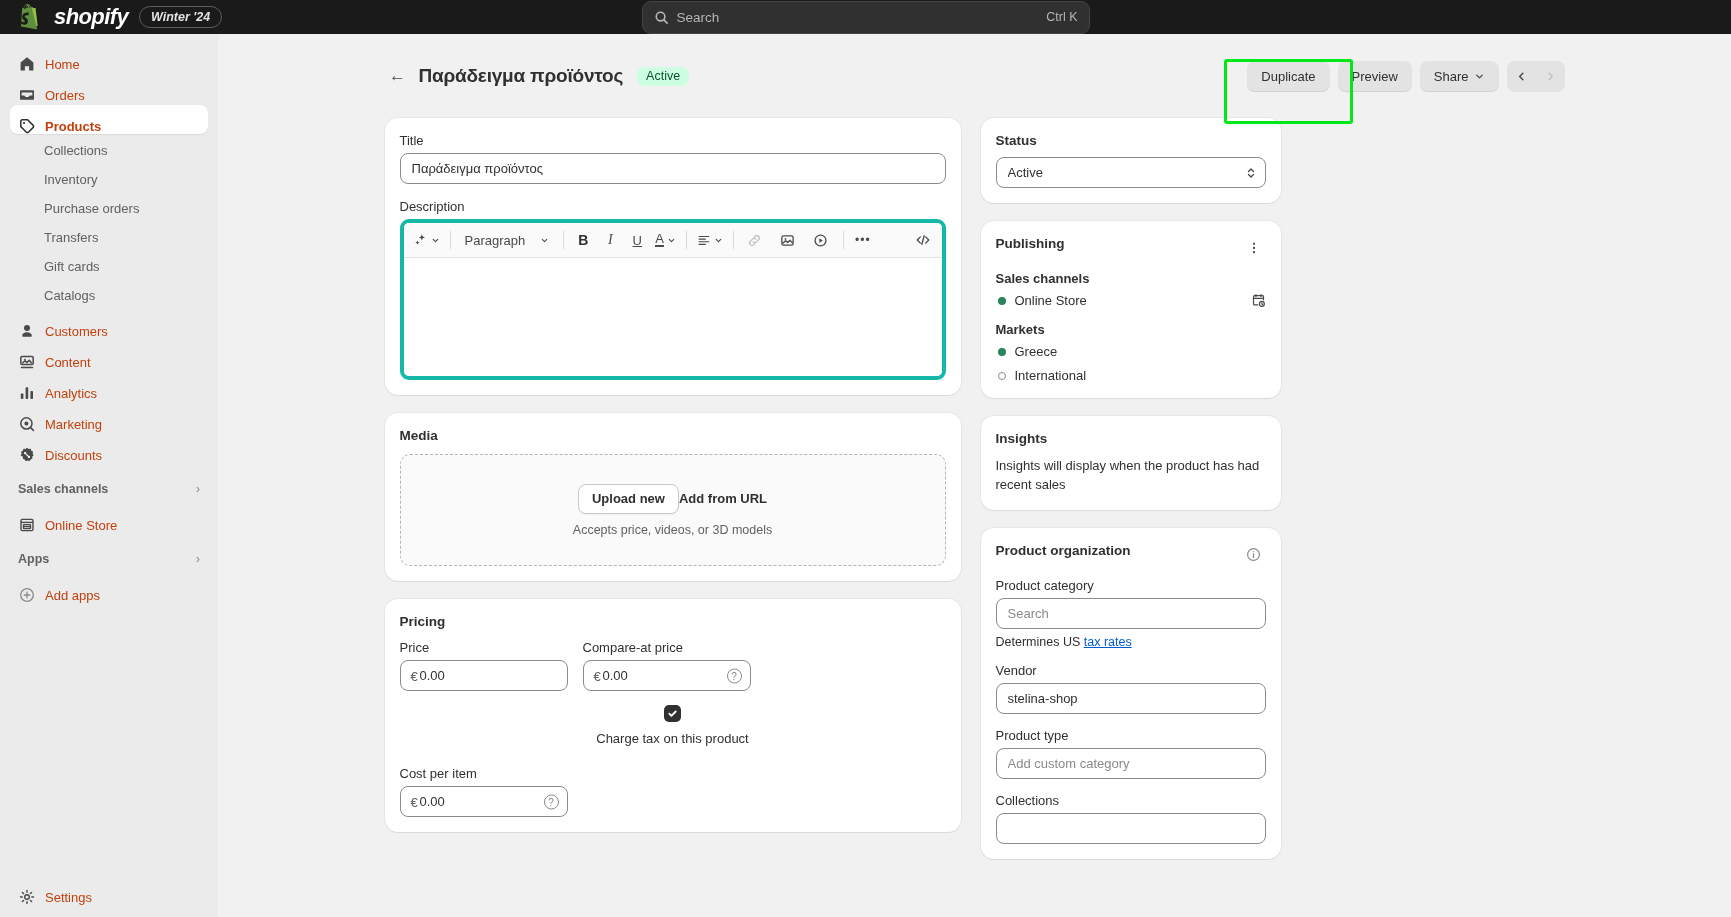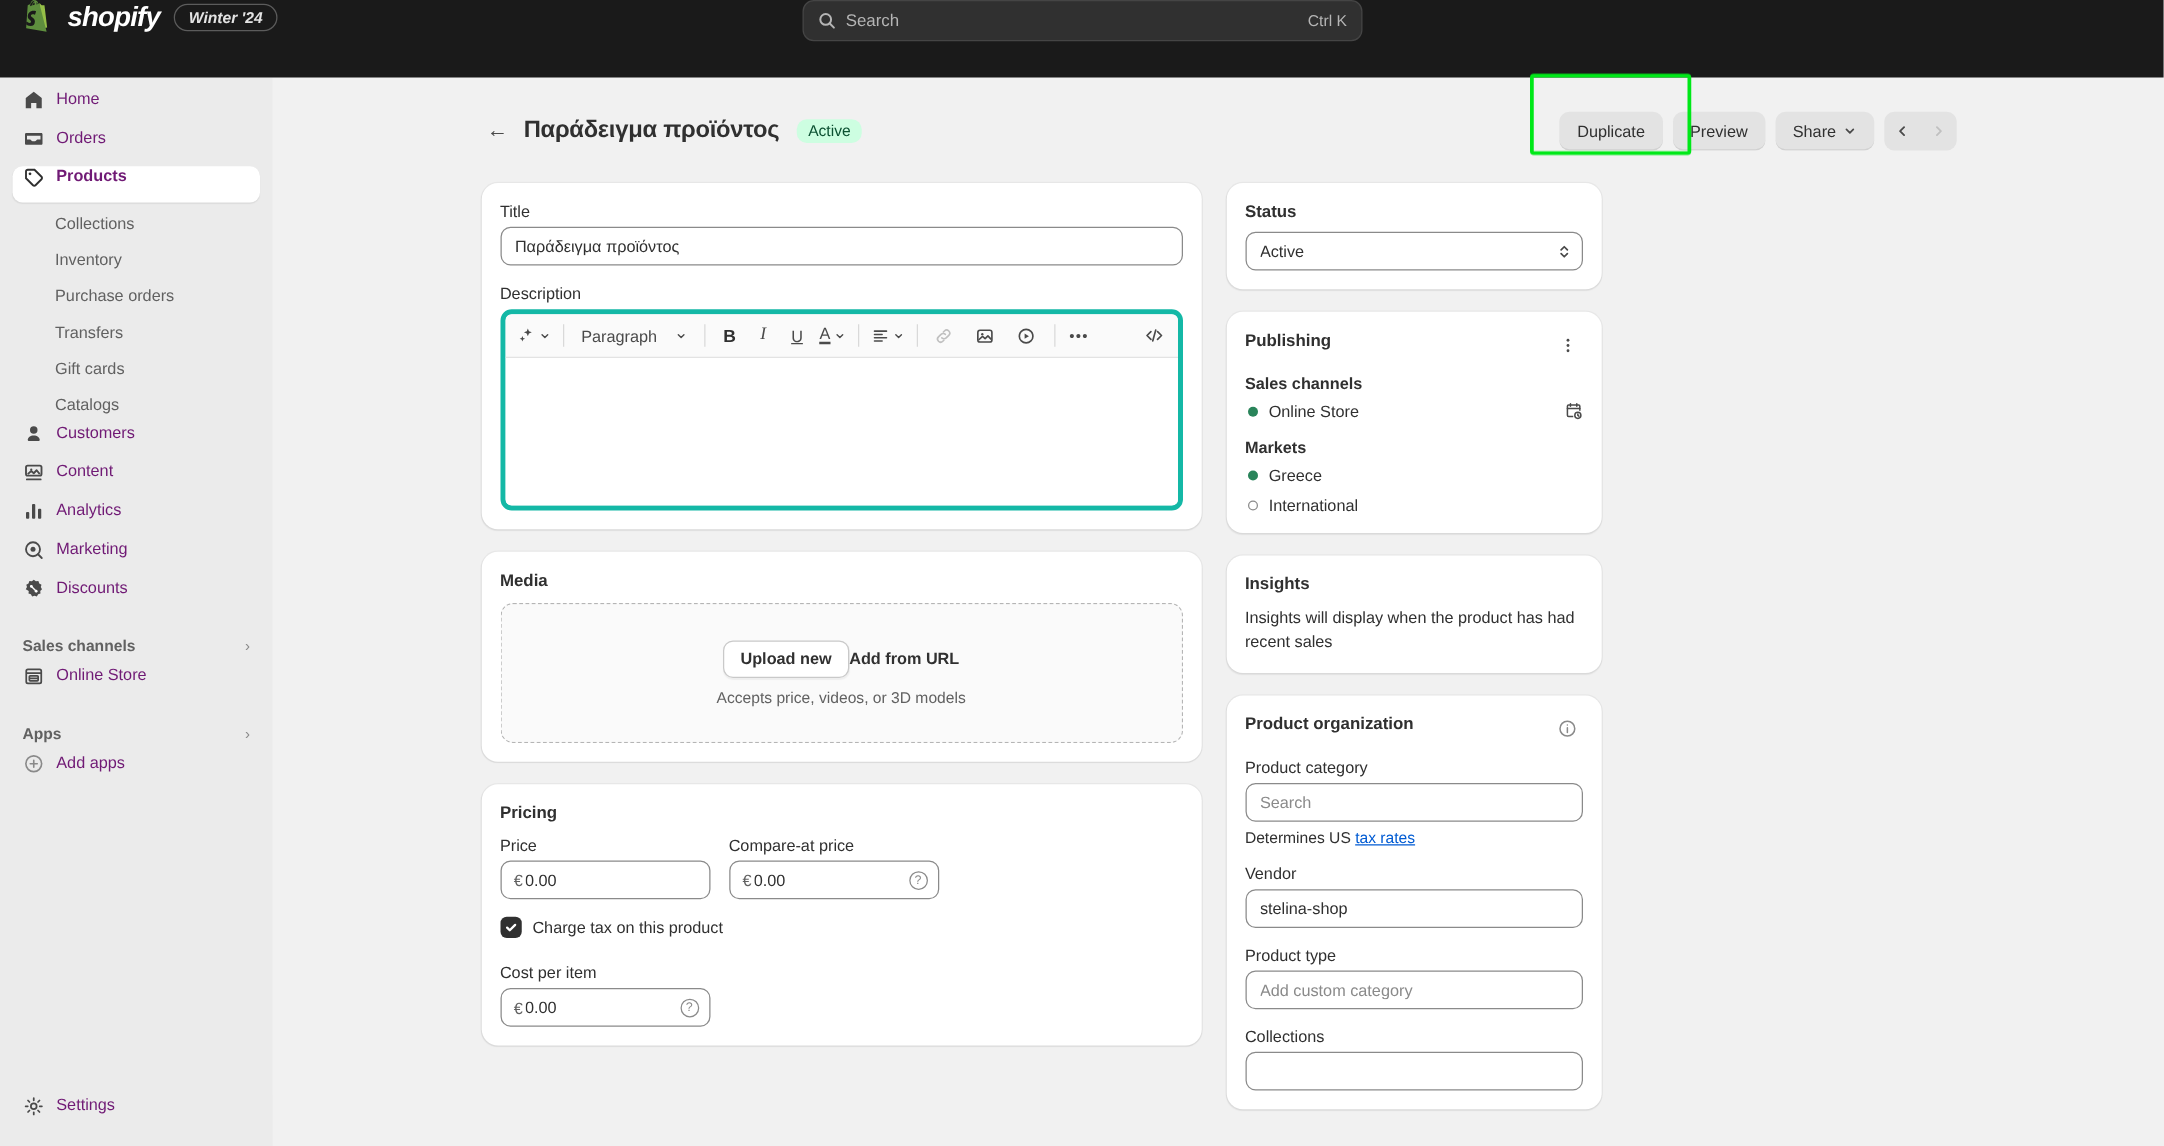--- a/index.html
+++ b/index.html
@@ -5,45 +5,45 @@
   * { box-sizing: border-box; margin: 0; padding: 0; }
   html, body {
     width: 1731px; height: 917px;
     font-family: "Liberation Sans", sans-serif;
     background: #f1f1f1;
     overflow: hidden;
     -webkit-font-smoothing: antialiased;
   }
   
   #topbar {
-    height: 62px; background: #1a1a1a;
-    display: flex; align-items: flex-start; position: relative;
+    height: 34px; background: #1a1a1a;
+    display: flex; align-items: center; position: relative;
   }
   #brand { display: flex; align-items: center; gap: 11px; padding-left: 18px; }
   #shopify-logo-mark { width: 25px; height: 27px; position: relative; }
   #wordmark { color: #fff; font-size: 22px; font-weight: bold; font-style: italic; letter-spacing: -0.6px; }
   #season-badge {
     border: 1px solid #5c5c5c; color: #e3e3e3; font-size: 12.5px; font-style: italic;
     padding: 3px 11px; border-radius: 11px; font-weight: 600;
   }
   #searchwrap { position: absolute; left: 50%; transform: translateX(-50%); width: 448px; }
   #searchbox {
     height: 33px; background: #303030; border: 1px solid #454545; border-radius: 9px;
     display: flex; align-items: center; padding: 0 11px; gap: 8px; cursor: text;
   }
   .search-ph { color: #b5b5b5; font-size: 13.5px; flex: 1; }
   .kbd-hint { color: #b5b5b5; font-size: 12.5px; }
   
   #body-wrap { display: flex; height: 868px; }
   
   #sidebar { width: 218px; background: #ebebeb; padding: 9px 10px 0 10px; flex-shrink: 0; }
   .nav-item {
-    display: flex; align-items: flex-start; gap: 10px; height: 29px;
+    display: flex; align-items: flex-end; gap: 10px; height: 29px;
     padding: 0 8px; border-radius: 8px; cursor: pointer;
-    font-size: 13px; color: #701a75; font-weight: 500; margin-bottom: 2px;
+    font-size: 13px; color: #c2410c; font-weight: 500; margin-bottom: 2px;
   }
   .nav-item.active { background: #fff; font-weight: 600; box-shadow: 0 1px 1px rgba(0,0,0,.07); }
   .nav-ico { width: 17px; height: 17px; display: flex; align-items: center; justify-content: center; flex-shrink: 0; }
   .sub-item {
     height: 28px; display: flex; align-items: center; padding: 0 8px 0 34px;
     font-size: 13px; color: #616161; border-radius: 8px; cursor: pointer; margin-bottom: 1px;
   }
   .sec-head {
     display: flex; align-items: center; justify-content: space-between;
     padding: 0 8px; height: 30px; margin-top: 11px; cursor: pointer; border-radius: 8px;
@@ -507,21 +507,21 @@
               </div>
               <div class="price-col">
                 <label class="fld-label">Compare-at price</label>
                 <div class="money-wrap">
                   <span class="money-pre">€</span>
                   <input class="inp money-inp" value="0.00" style="">
                   <span class="q-ico">?</span>
                 </div>
               </div>
             </div>
-            <div class="cbrow" style="margin-bottom:20px;">
+            <div class="cbrow" style="margin-bottom:20px;flex-direction:column;">
               <span class="cbox">
                 <svg width="11" height="11" viewBox="0 0 12 12" fill="none" stroke="#fff" stroke-width="2" stroke-linecap="round" stroke-linejoin="round">
                     <path d="M2.5 6.2 4.8 8.5 9.5 3.8"></path>
                   </svg>
               </span>
               <span class="cb-label">Charge tax on this product</span>
             </div>
             <div class="price-col">
               <label class="fld-label">Cost per item</label>
               <div class="money-wrap">

